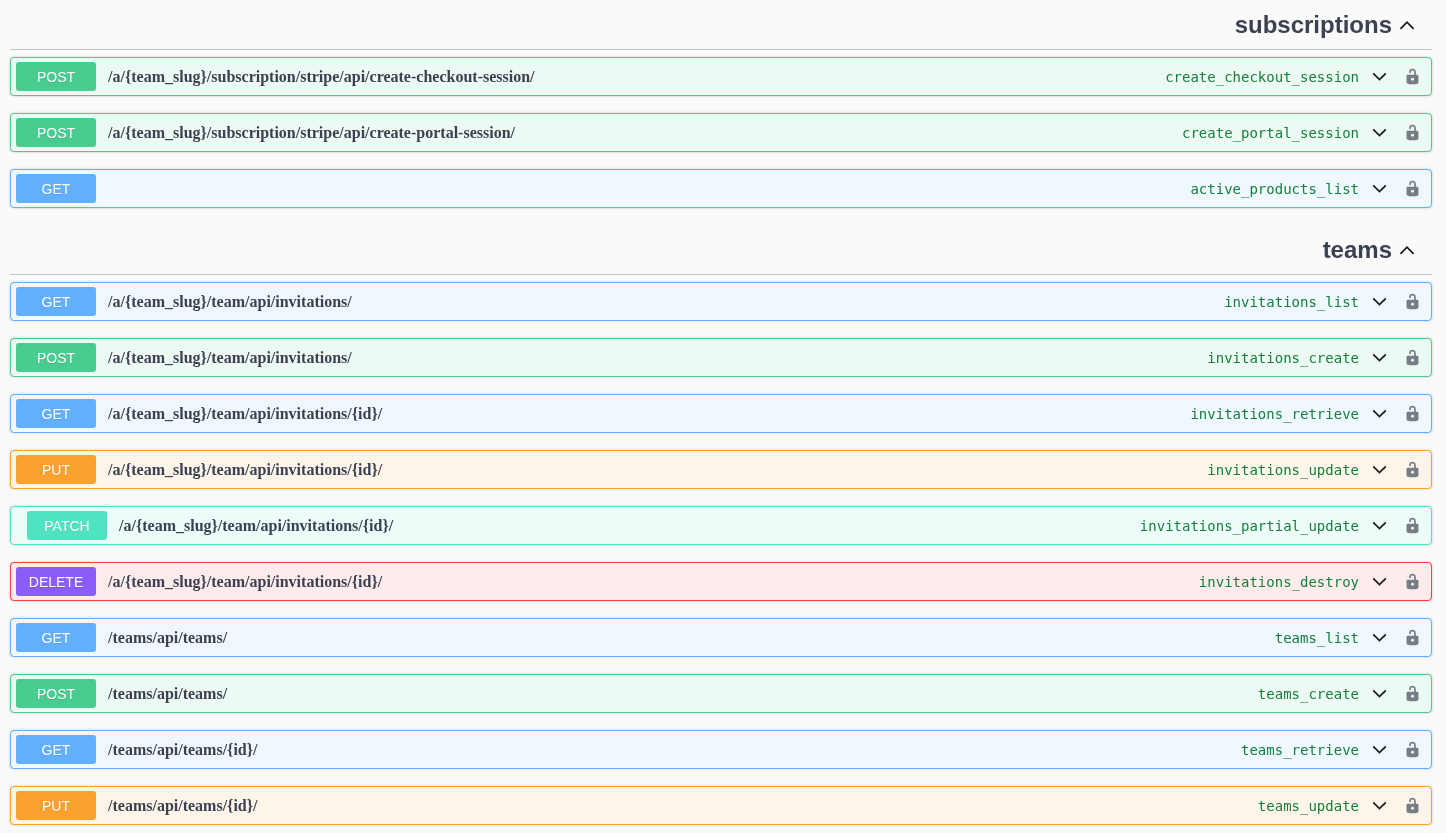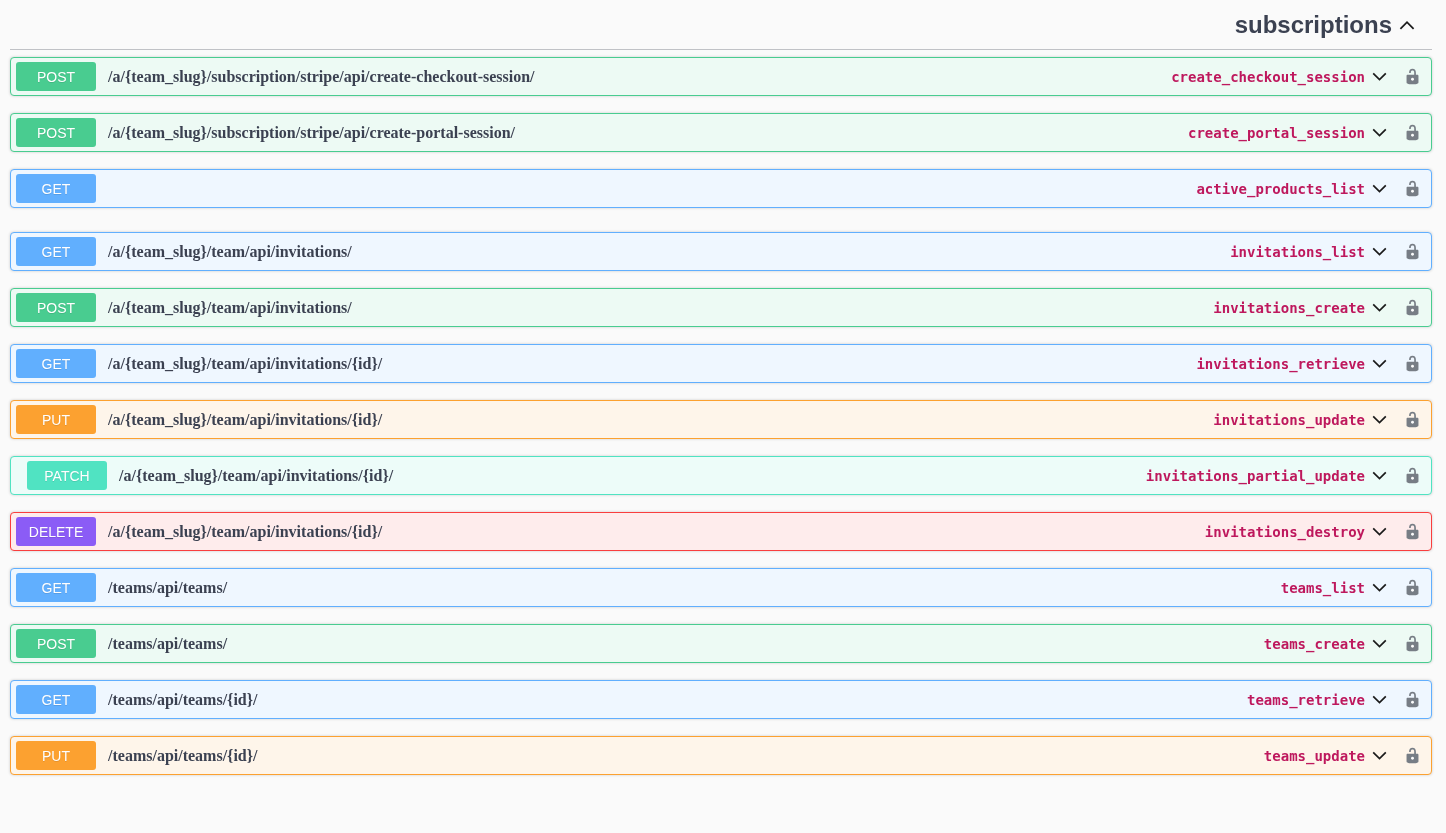--- a/index.html
+++ b/index.html
@@ -58,24 +58,24 @@
   .opblock.delete .method-badge { background: #8b5cf6; }
 
   .path {
     margin-left: 12px;
     font-family: Liberation Serif, serif;
     font-size: 16px; font-weight: 700;
     color: #3b4151;
     white-space: nowrap;
   }
   .opid {
-    margin-left: auto; margin-right: 4px;
+    margin-left: auto; margin-right: 10px;
     font-family: "DejaVu Sans Mono", monospace;
-    font-size: 14px; font-weight: 700;
-    color: #be185d;
+    font-size: 14px; font-weight: 400;
+    color: #15803d;
     white-space: nowrap;
   }
   .icon-btn {
     background: none; border: 0; padding: 0; margin: 0;
     display: flex; align-items: center; cursor: pointer;
   }
   .row-chevron { margin-right: 14px; }
 </style>
 </head>
 <body>
@@ -137,20 +137,28 @@
       <svg width="17" height="17" viewBox="0 0 20 20">
         <path fill="#777d85" d="M15.8 8H14V5.6C14 2.703 12.665 1 10 1 7.334 1 6 2.703 6 5.6V6h2v-.801C8 3.754 8.797 3 10 3c1.203 0 2 .754 2 2.199V8H4c-.553 0-1 .646-1 1.199V17c0 .549.428 1.139.951 1.307l1.197.387C5.672 18.861 6.55 19 7.1 19h5.8c.549 0 1.428-.139 1.951-.307l1.196-.387c.524-.167.953-.757.953-1.306V9.199C17 8.646 16.352 8 15.8 8z"></path>
         <circle cx="10" cy="13.3" r="1.7" fill="#fbfbfb"></circle>
       </svg>
     </button>
   </div>
 </div>
   </section>
 
   <section class="tag-section">
+    <h3 class="opblock-tag">
+      <span>teams</span>
+      <button class="tag-chevron">
+        <svg width="22" height="22" viewBox="0 0 20 20">
+          <path d="M4 13.5 L10 7.5 L16 13.5" fill="none" stroke="#1b1b1b" stroke-width="1.6"></path>
+        </svg>
+      </button>
+    </h3>
     <div class="ops">
   <div class="opblock get">
     <span class="method-badge">GET</span>
     <span class="path">/a/{team_slug}/team/api/invitations/</span>
     <span class="opid">invitations_list</span>
     <button class="icon-btn row-chevron">
       <svg width="21" height="21" viewBox="0 0 20 20">
         <path d="M4 7 L10 13 L16 7" fill="none" stroke="#1b1b1b" stroke-width="1.6"></path>
       </svg>
     </button>

